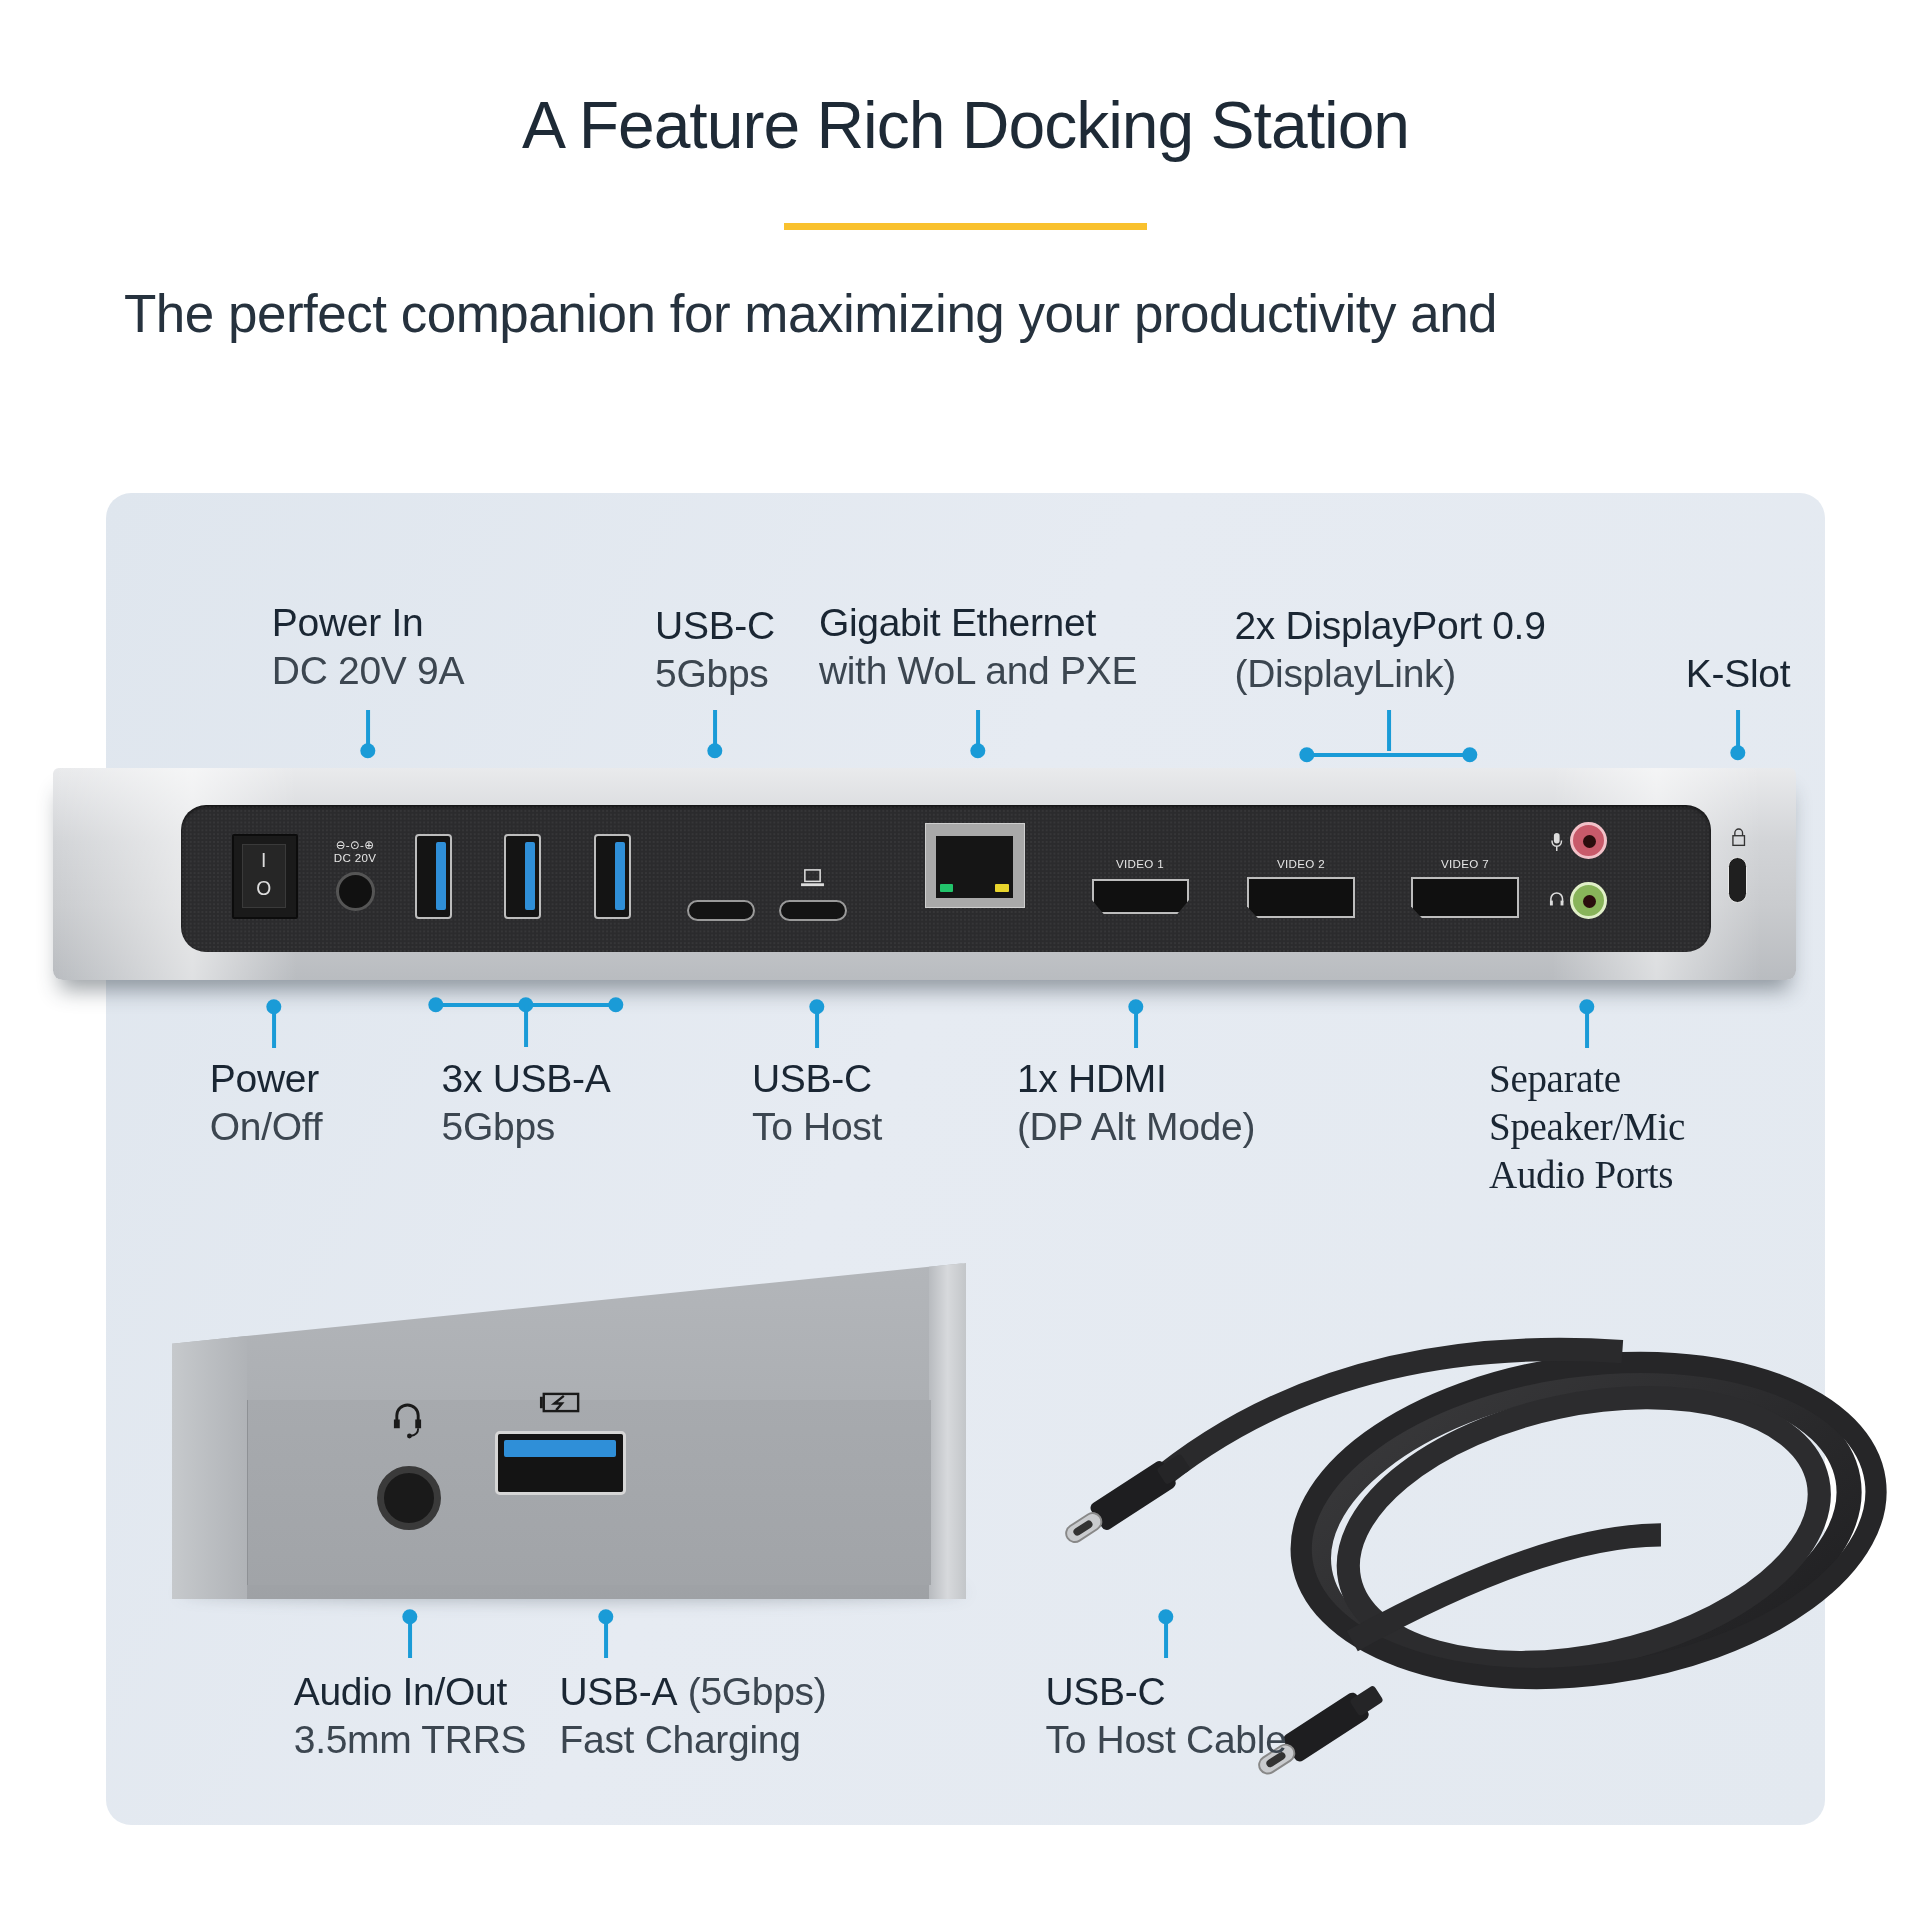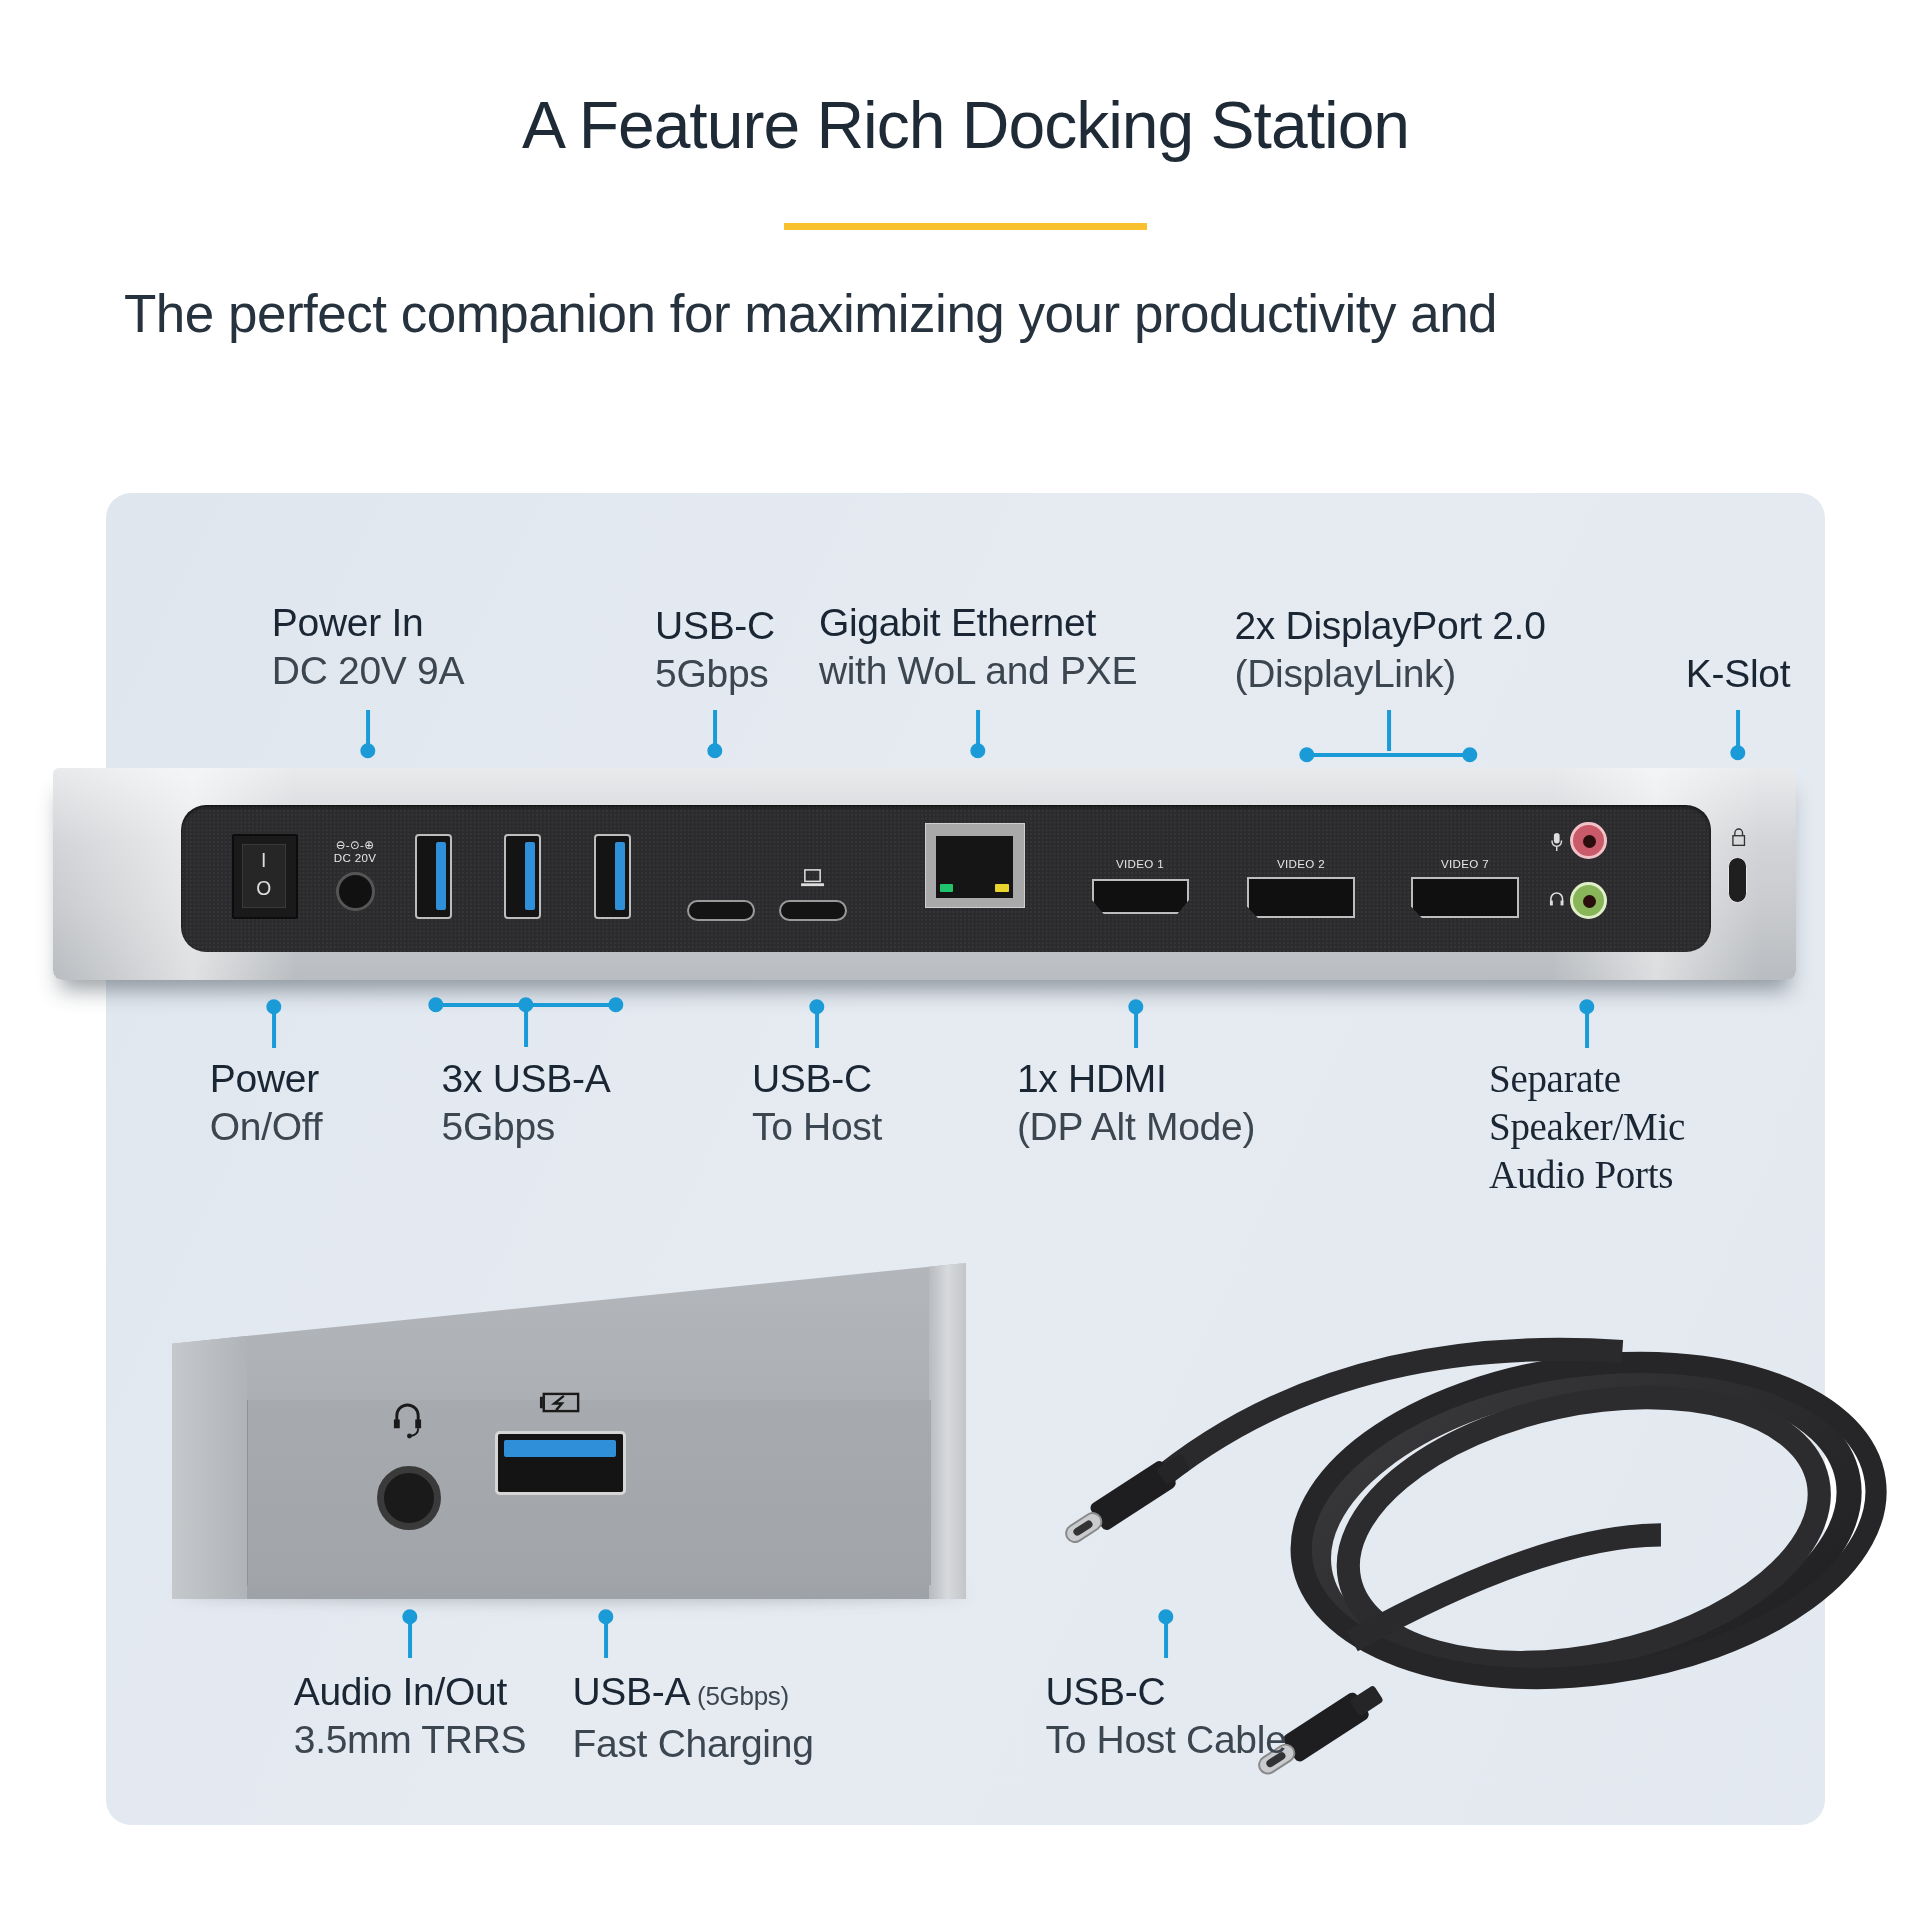--- a/index.html
+++ b/index.html
@@ -117,21 +117,21 @@
 <div class="dot" style="left:715px; top:751px;"></div>
 
 <div class="label" style="left:978px; top:599px;">
   <div class="main">Gigabit Ethernet</div>
   <div class="sub">with WoL and PXE</div>
 </div>
 <div class="stem" style="left:978px; top:710px; height:41px;"></div>
 <div class="dot" style="left:978px; top:751px;"></div>
 
 <div class="label" style="left:1390px; top:602px;">
-  <div class="main">2x DisplayPort 2.0</div>
+  <div class="main">2x DisplayPort 0.9</div>
   <div class="sub">(DisplayLink)</div>
 </div>
 <div class="stem" style="left:1389px; top:710px; height:41px;"></div>
 <div class="hbar" style="left:1307px; top:753px; width:162px;"></div>
 <div class="dot" style="left:1307px; top:755px;"></div>
 <div class="dot" style="left:1470px; top:755px;"></div>
 
 <div class="label" style="left:1738px; top:650px;">
   <div class="main">K-Slot</div>
 </div>
@@ -262,21 +262,21 @@
 <div class="dot" style="left:410px; top:1617px;"></div>
 <div class="stem" style="left:410px; top:1617px; height:41px;"></div>
 <div class="label" style="left:410px; top:1668px;">
   <div class="main">Audio In/Out</div>
   <div class="sub">3.5mm TRRS</div>
 </div>
 
 <div class="dot" style="left:606px; top:1617px;"></div>
 <div class="stem" style="left:606px; top:1617px; height:41px;"></div>
 <div class="label" style="left:693px; top:1668px;">
-  <div class="main"><span>USB-A</span><span class="sub" style="font-size:26px;"> (5Gbps)</span></div>
+  <div class="main"><span>USB-A</span><span class="sub" style="font-size:39px;"> (5Gbps)</span></div>
   <div class="sub">Fast Charging</div>
 </div>
 
 <svg class="cable-svg" width="850" height="521" viewBox="0 0 880 540">
   <defs>
     <linearGradient id="cg" x1="0" y1="0" x2="1" y2="1">
       <stop offset="0" stop-color="#3a3a3c"></stop>
         <stop offset="1" stop-color="#1f1f21"></stop>
     </linearGradient>
   </defs>

